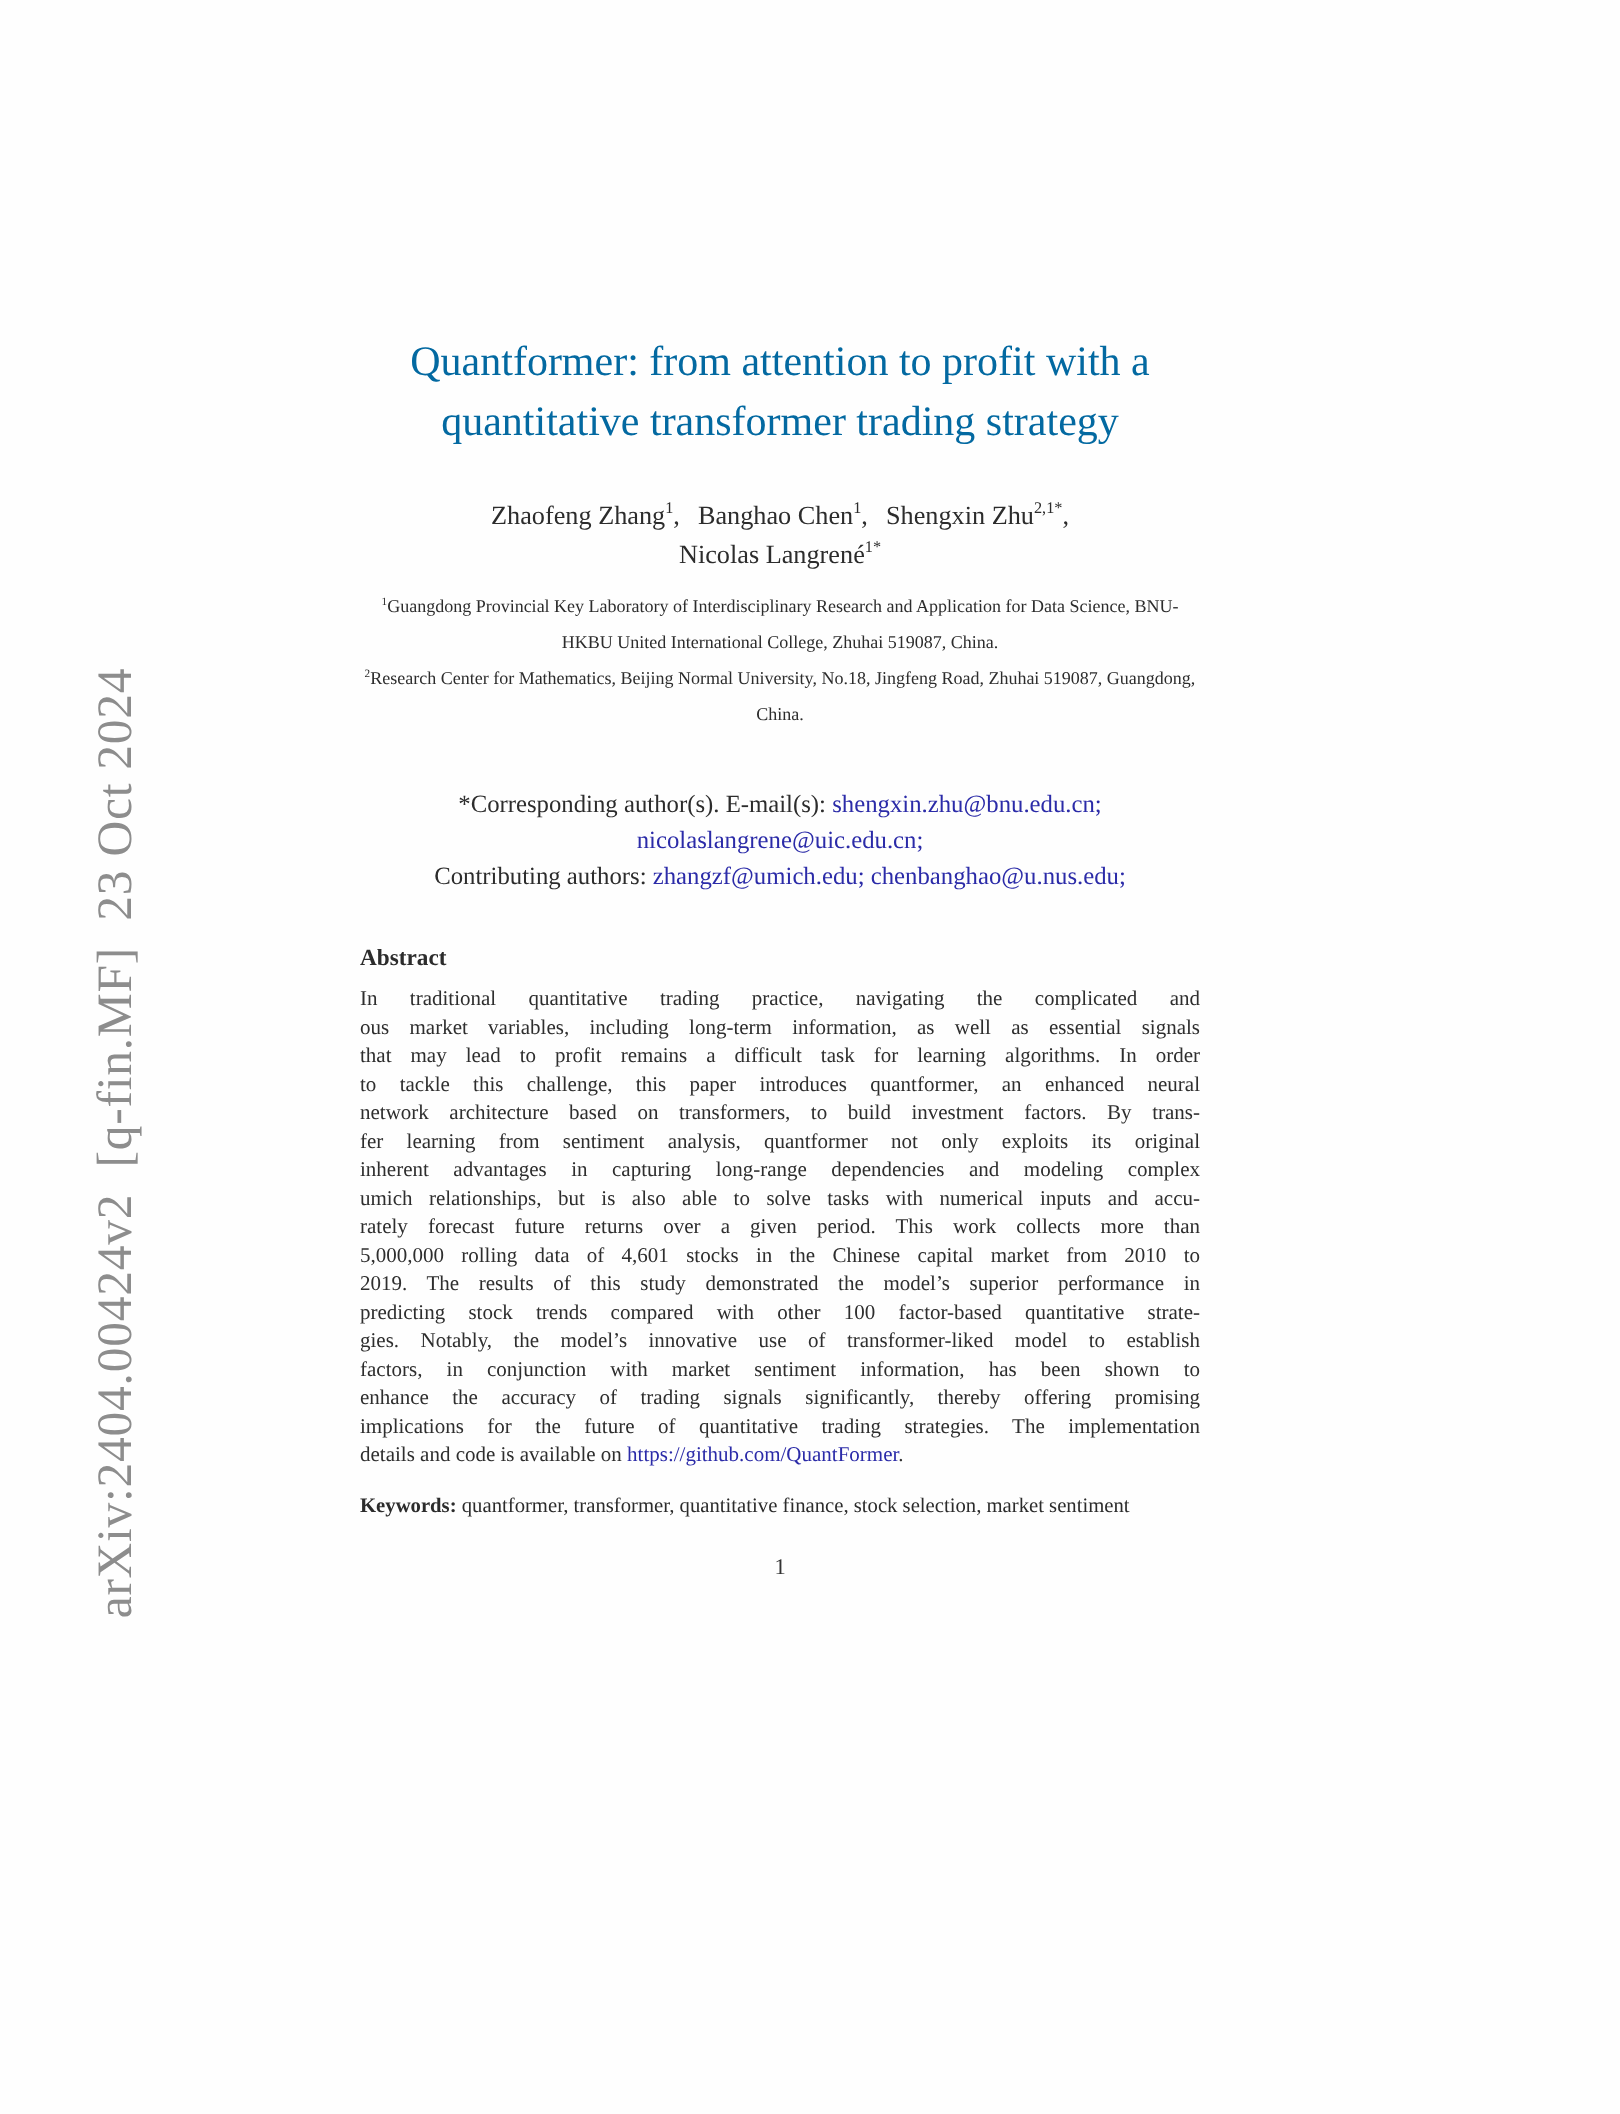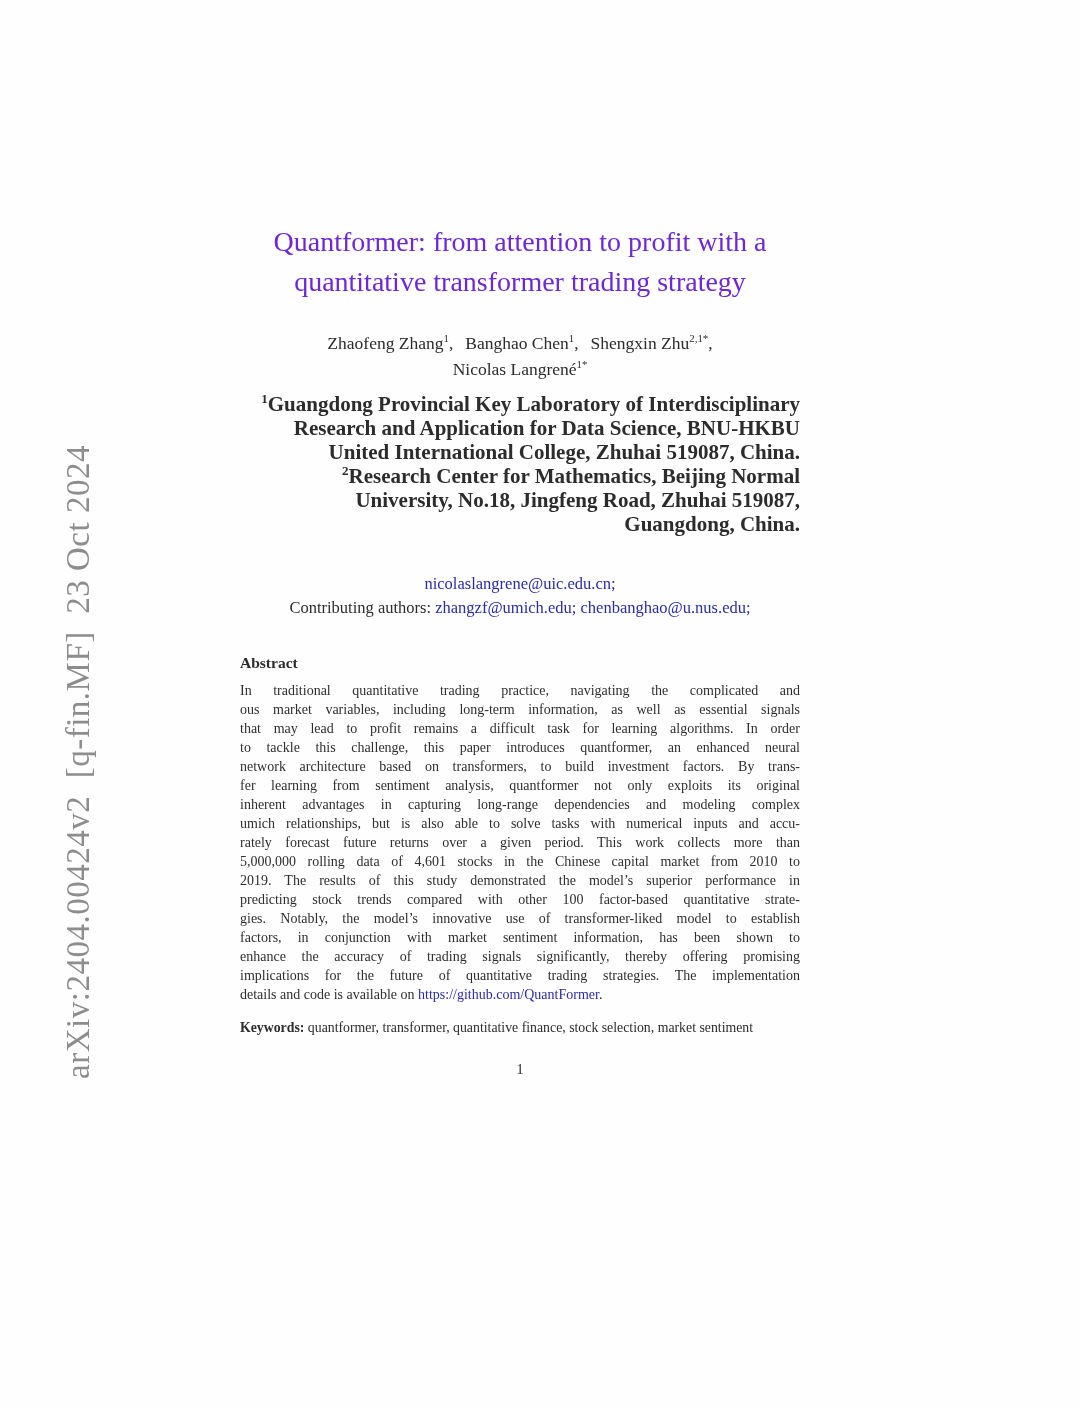--- a/index.html
+++ b/index.html
@@ -8,26 +8,26 @@
     font-family:"Liberation Serif","DejaVu Serif",serif; color:#2c2c2c;
     overflow:hidden;
   }
   .watermark {
     position:absolute; left:78px; top:762px;
     transform:translate(-50%,-50%) rotate(-90deg);
     transform-origin:center center;
     font-size:33px; color:#8d8d8d; white-space:pre; letter-spacing:0.5px;
   }
   .content { position:absolute; left:240px; top:222px; width:560px; }
-  .title { text-align:center; font-size:28px; line-height:40px; color:#6d28d9; }
+  .title { text-align:center; font-size:28px; line-height:40px; color:#0369a1; }
   .authors { text-align:center; font-size:17.5px; line-height:26px; margin-top:28px; }
   .author { white-space:nowrap; }
   .author + .author { margin-left:12px;text-align:right; }
   sup { font-size:0.62em; vertical-align:super; line-height:0; }
-  .affils { text-align:right; font-size:21px; line-height:24px; margin-top:10px;font-weight:bold; }
+  .affils { text-align:center; font-size:12px; line-height:24px; margin-top:10px; }
   .corr { text-align:center; font-size:16.5px; line-height:24px; margin-top:36px; }
   .link { color:#2b2ba8; text-decoration:none; }
   .ilink { color:#2b2ba8; text-decoration:none; }
   .abstract-head { text-align:left; font-weight:bold; font-size:15.5px; margin-top:34px; }
   .abstract { margin-top:9px; font-size:14px; line-height:19px; color:#2e2e2e; }
   .jline { text-align:justify; text-align-last:justify; }
   .lastline { text-align:left; }
   .keywords { margin-top:14px; font-size:13.8px; line-height:19px; text-align:justify; }
   .keywords b { font-weight:bold; }
   .pagenum { text-align:center; margin-top:24px; font-size:15px; color:#333; }
@@ -50,20 +50,21 @@
       <div><span class="author"><span>Zhaofeng Zhang</span><sup>1</sup><span>,</span></span><span class="author"><span>Banghao Chen</span><sup>1</sup><span>,</span></span><span class="author"><span>Shengxin Zhu</span><sup>2,1*</sup><span>,</span></span></div>
       <div><span class="author"><span>Nicolas Langrené</span><sup>1*</sup><span></span></span></div>
     </div>
 
     <div class="affils">
       <div><sup>1</sup><span>Guangdong Provincial Key Laboratory of Interdisciplinary Research and Application for Data Science, BNU-HKBU United International College, Zhuhai 519087, China.</span></div>
       <div><sup>2</sup><span>Research Center for Mathematics, Beijing Normal University, No.18, Jingfeng Road, Zhuhai 519087, Guangdong, China.</span></div>
     </div>
 
     <div class="corr">
+      <div><span>*Corresponding author(s). E-mail(s): </span><a class="link" href="#">shengxin.zhu@bnu.edu.cn;</a></div>
       <div><a class="link" href="#">nicolaslangrene@uic.edu.cn;</a></div>
       <div><span>Contributing authors: </span><a class="link" href="#">zhangzf@umich.edu;</a> <a class="link" href="#">chenbanghao@u.nus.edu;</a></div>
     </div>
 
     <div class="abstract-head">Abstract</div>
 
     <div class="abstract">
       <div class="jline">In traditional quantitative trading practice, navigating the complicated and</div>
       <div class="jline">ous market variables, including long-term information, as well as essential signals</div>
       <div class="jline">that may lead to profit remains a difficult task for learning algorithms. In order</div>

